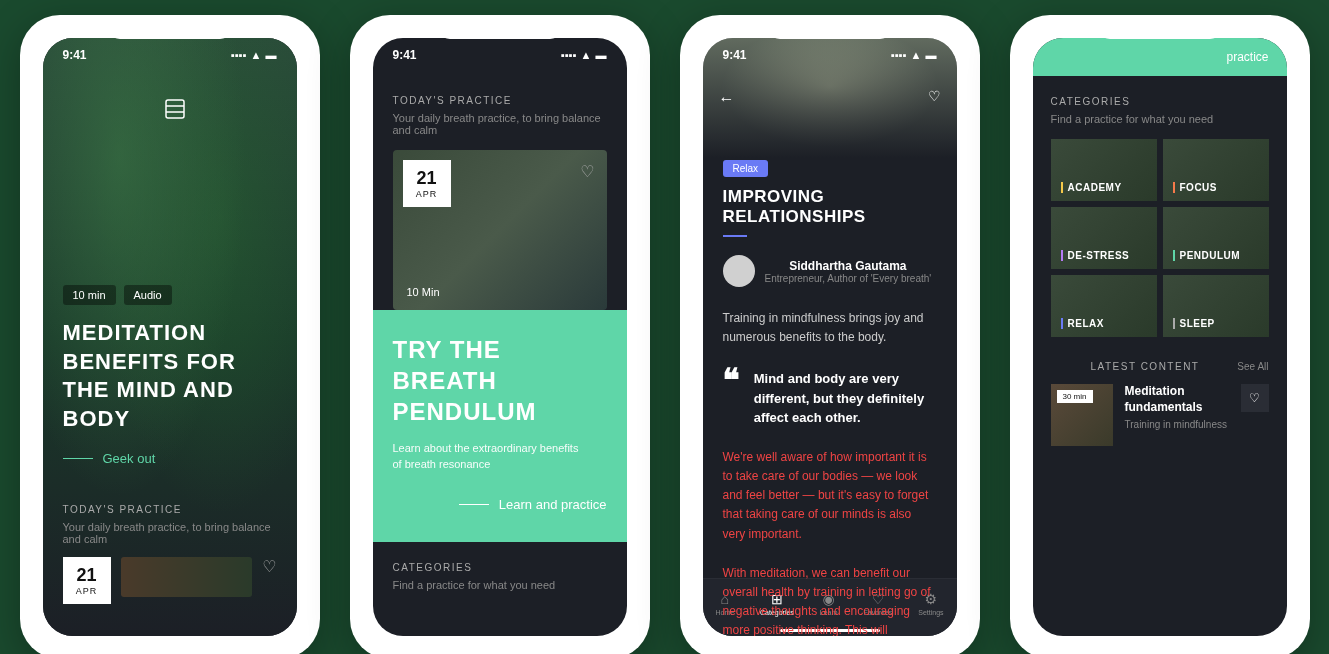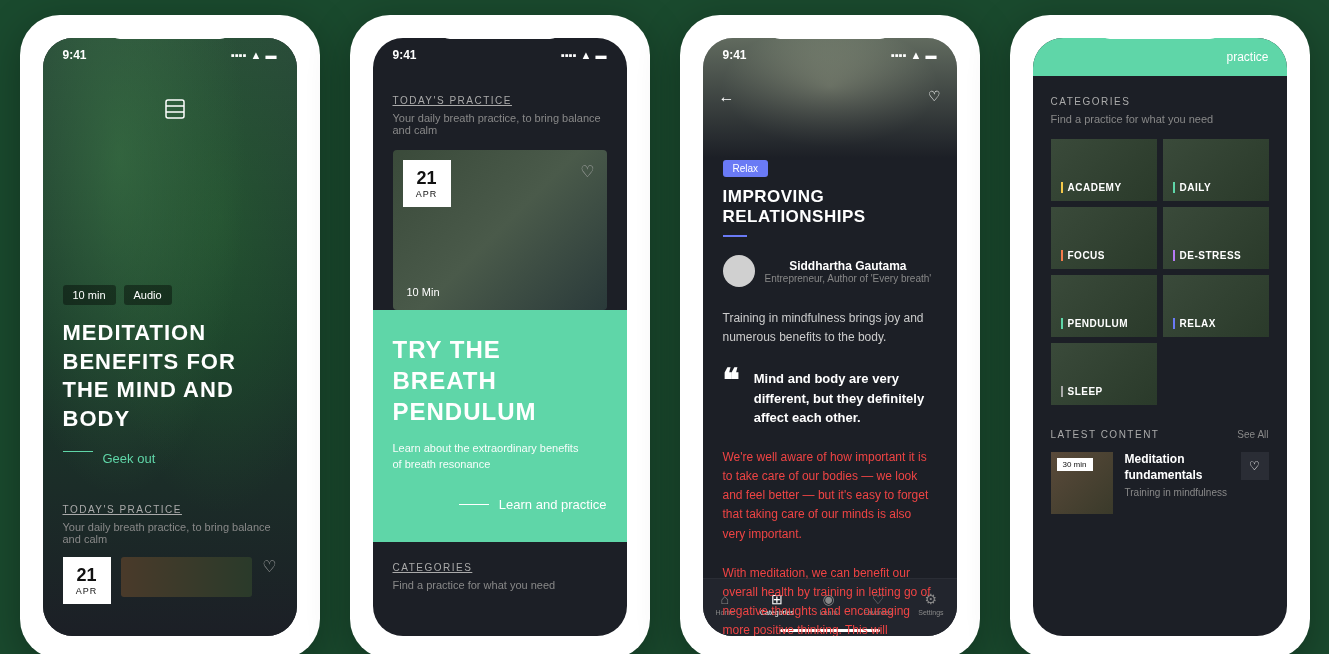--- a/index.html
+++ b/index.html
@@ -76,34 +76,33 @@
     }
     .hero-title {
       font-size: 22px;
       font-weight: 800;
       letter-spacing: 1px;
       margin-top: 14px;
       line-height: 1.3;
     }
     .geek-link {
       display: flex;
-      align-items: flex-start;
+      align-items: center;
       gap: 10px;
       margin-top: 18px;
       color: #5fd6a8;
       font-size: 13px;
     }
     .geek-link::before { content: ''; width: 30px; height: 1px; background: #5fd6a8; }
     .section-label {
       font-size: 10px;
       letter-spacing: 1.5px;
       color: #aaa;
       margin-top: 38px;
       font-weight: 500;
-      text-decoration: underline;
     }
     .section-sub { font-size: 11px; color: #888; margin-top: 6px; }
     .card-preview {
       margin-top: 12px;
       display: flex;
       gap: 10px;
       align-items: flex-start;
     }
     .date-badge {
       background: #fff;
@@ -254,21 +253,21 @@
     }
     .cat-tile-label {
       font-size: 10px;
       font-weight: 700;
       letter-spacing: 0.5px;
       display: flex;
       align-items: center;
       gap: 5px;
     }
     .cat-bar { width: 2px; height: 11px; display: inline-block; }
-    .latest-section { margin-top: 24px; display: flex; justify-content: space-between; align-items: center; }
+    .latest-section { margin-top: 24px; display: flex; justify-content: space-between; align-items: center; margin-left: 40px; }
     .see-all { font-size: 10px; color: #888; }
     .latest-row { display: flex; gap: 12px; margin-top: 12px; align-items: flex-start; }
     .latest-img { width: 62px; height: 62px; background: linear-gradient(135deg,#5a4a3a,#3a3a2a); position: relative; }
     .latest-duration {
       position: absolute;
       top: 6px;
       left: 6px;
       background: #fff;
       color: #111;
       font-size: 8px;
@@ -438,23 +437,20 @@
       <span>practice</span>
     </div>
     <div class="content4">
       <div class="cat-header">CATEGORIES</div>
       <div class="cat-sub">Find a practice for what you need</div>
       <div class="cat-grid" id="cat-grid">
           <div class="cat-tile">
             <span class="cat-tile-label"><span class="cat-bar" style="background:#f5c94a"></span>ACADEMY</span>
           </div>
           <div class="cat-tile">
-            <span class="cat-tile-label"><span class="cat-bar" style="background:#5fd6a8"></span>DAILY</span>
-          </div>
-          <div class="cat-tile">
             <span class="cat-tile-label"><span class="cat-bar" style="background:#f57a4a"></span>FOCUS</span>
           </div>
           <div class="cat-tile">
             <span class="cat-tile-label"><span class="cat-bar" style="background:#b57af5"></span>DE-STRESS</span>
           </div>
           <div class="cat-tile">
             <span class="cat-tile-label"><span class="cat-bar" style="background:#5fd6a8"></span>PENDULUM</span>
           </div>
           <div class="cat-tile">
             <span class="cat-tile-label"><span class="cat-bar" style="background:#6a7af5"></span>RELAX</span>

